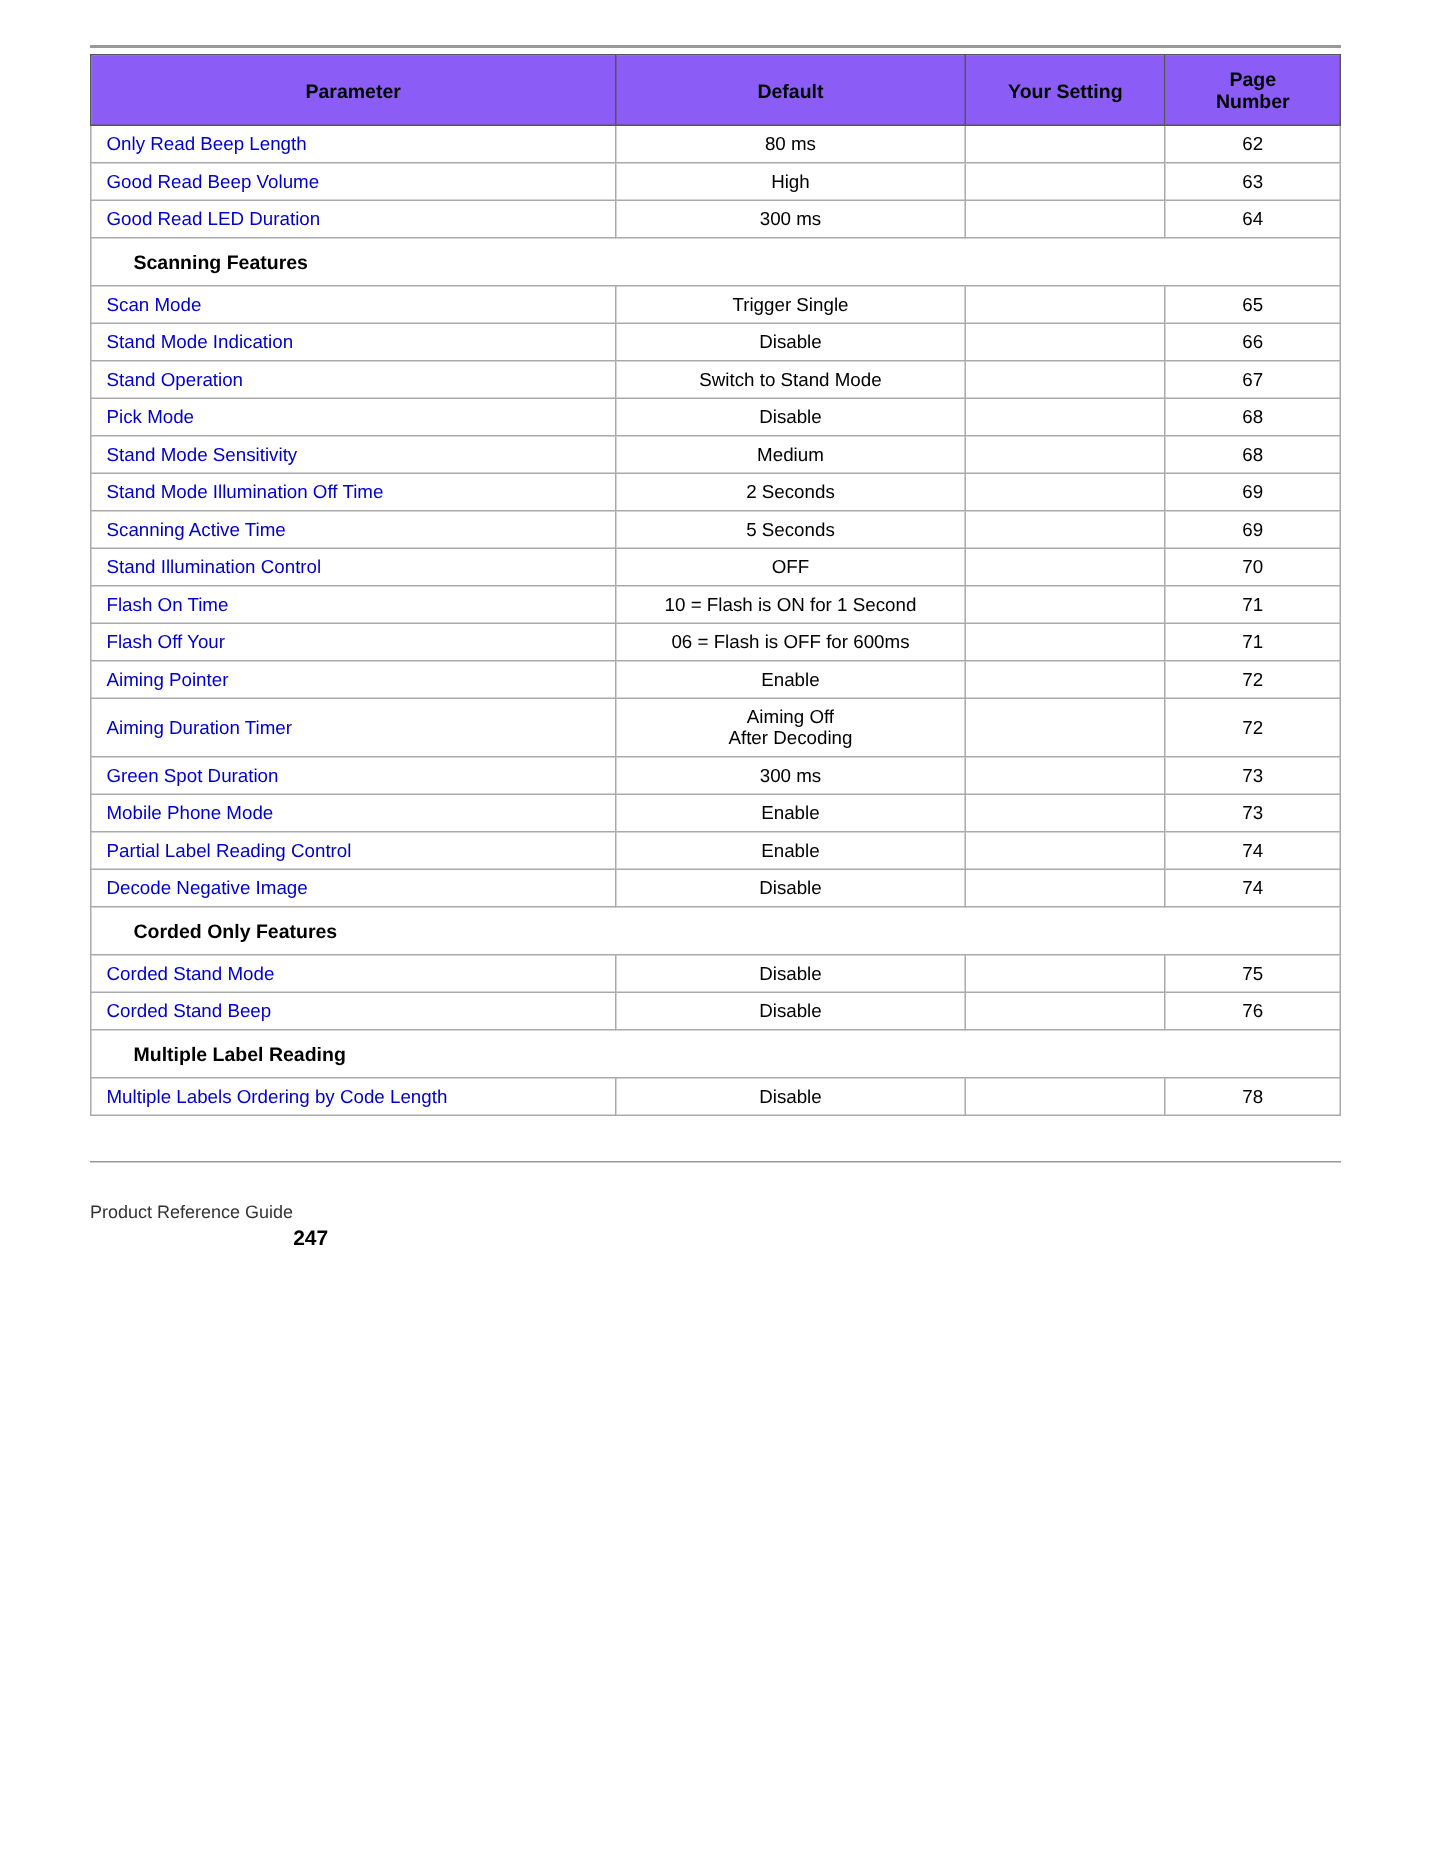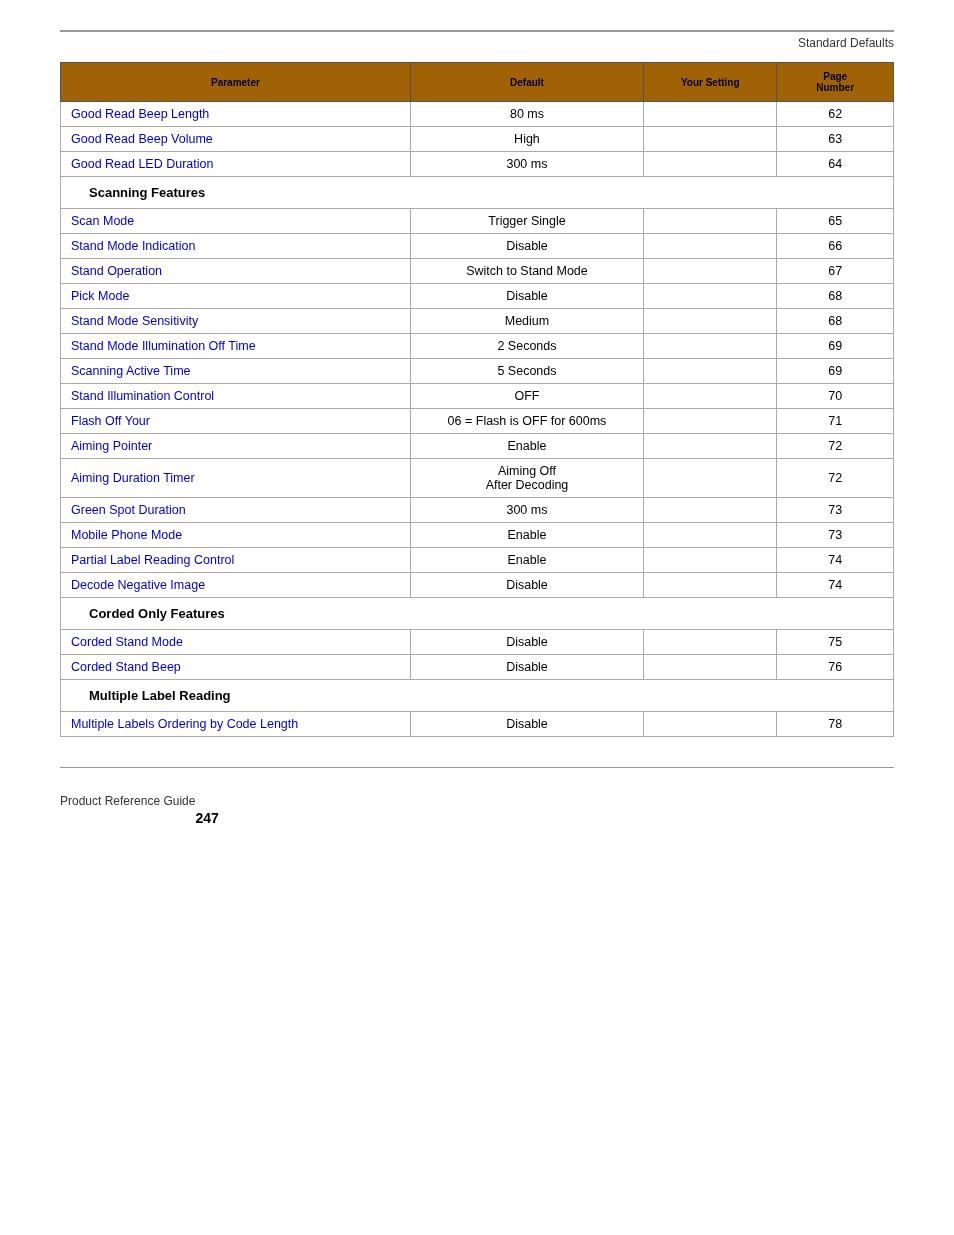--- a/index.html
+++ b/index.html
@@ -31,24 +31,24 @@
     }
     table {
       width: 100%;
       border-collapse: collapse;
       border: 1.5px solid #555;
     }
     thead tr th {
       border: 1.5px solid #555;
       padding: 8px 10px;
       font-weight: bold;
-      font-size: 10px;
-      color: #000;
-      text-align: center;
-      background: #a16207;
+      font-size: 13px;
+      color: #000;
+      text-align: center;
+      background: #8b5cf6;
     }
     thead tr th:first-child {
       text-align: center;
     }
     tbody tr td {
       border: 1px solid #aaa;
       padding: 5px 10px;
       font-size: 12.5px;
       vertical-align: middle;
     }
@@ -97,34 +97,33 @@
       font-weight: bold;
       color: #000;
       margin-top: 34px;
     }
   </style>
 </head>
 <body>
 
 <div class="page-container">
   <div class="header-line"></div>
-  <div class="header-right">Standard Defaults</div>
 
   <table>
     <thead>
       <tr>
         <th><strong>Parameter</strong></th>
         <th><strong>Default</strong></th>
         <th><strong>Your Setting</strong></th>
         <th><strong>Page<br>Number</strong></th>
       </tr>
     </thead>
     <tbody id="table-body">
     <tr>
-          <td class="link-cell">Good Read Beep Length</td>
+          <td class="link-cell">Only Read Beep Length</td>
           <td>80 ms</td>
           <td></td>
           <td>62</td>
         </tr>
         <tr>
           <td class="link-cell">Good Read Beep Volume</td>
           <td>High</td>
           <td></td>
           <td>63</td>
         </tr>
@@ -177,20 +176,26 @@
           <td class="link-cell">Scanning Active Time</td>
           <td>5 Seconds</td>
           <td></td>
           <td>69</td>
         </tr>
         <tr>
           <td class="link-cell">Stand Illumination Control</td>
           <td>OFF</td>
           <td></td>
           <td>70</td>
+        </tr>
+        <tr>
+          <td class="link-cell">Flash On Time</td>
+          <td>10 = Flash is ON for 1 Second</td>
+          <td></td>
+          <td>71</td>
         </tr>
         <tr>
           <td class="link-cell">Flash Off Your</td>
           <td>06 = Flash is OFF for 600ms</td>
           <td></td>
           <td>71</td>
         </tr>
         <tr>
           <td class="link-cell">Aiming Pointer</td>
           <td>Enable</td>

